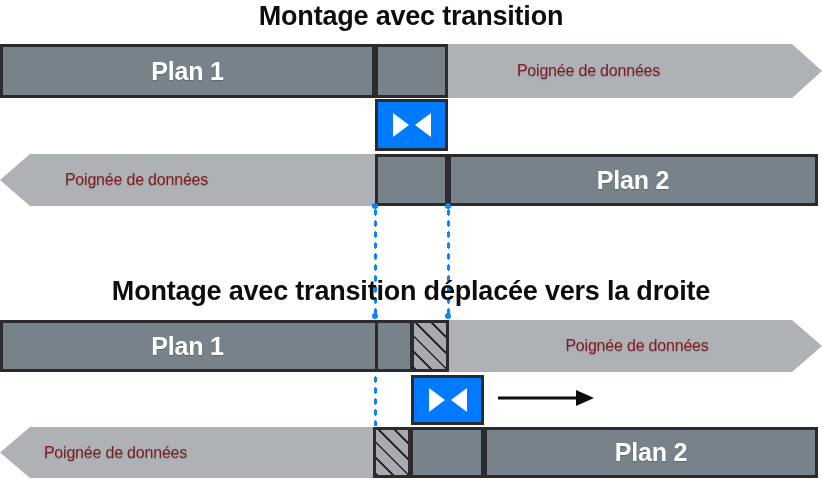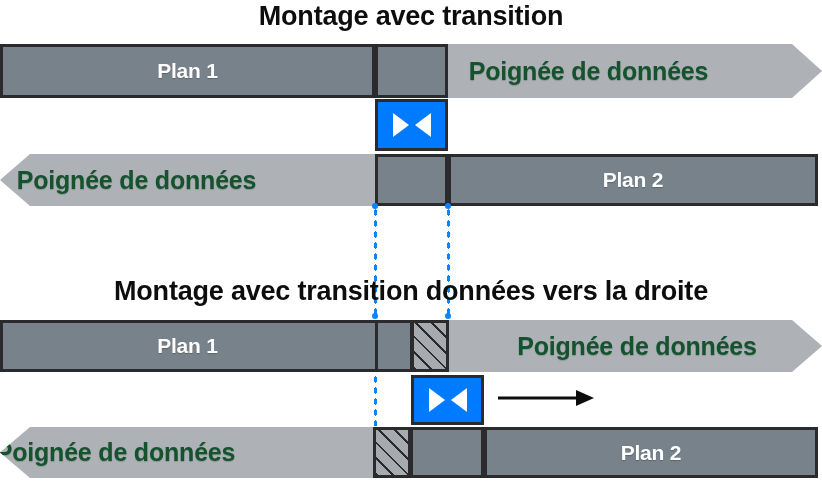--- a/index.html
+++ b/index.html
@@ -39,43 +39,43 @@
     border: 3px solid #2b2a2c;
     background: #78828a;
     display: flex;
     align-items: center;
     justify-content: center;
     overflow: hidden;
   }
   .clip-label {
     color: #ffffff;
     font-weight: bold;
-    font-size: 21px;
+    font-size: 25px;
     letter-spacing: -0.2px;
     white-space: nowrap;
     text-shadow: 0 1px 1px rgba(0,0,0,0.22);
   }
   .handle-band {
     position: absolute;
     background: #aeb1b6;
     display: flex;
     align-items: center;
     justify-content: center;
     overflow: hidden;
   }
   .handle-band.right-notch {
     clip-path: polygon(0 0, calc(100% - 30px) 0, 100% 50%, calc(100% - 30px) 100%, 0 100%, 0 100%);
   }
   .handle-band.left-notch {
     clip-path: polygon(30px 0, 100% 0, 100% 100%, 30px 100%, 0 50%);
   }
   .handle-label {
-    color: #14532d;
-    font-weight: bold;
-    font-size: 25px;
+    color: #7f1d1d;
+    font-weight: normal;
+    font-size: 16px;
     letter-spacing: -0.2px;
     white-space: nowrap;
     text-shadow: 0 1px 1px rgba(0,0,0,0.18);
   }
 
   .transition-block {
     position: absolute;
     box-sizing: border-box;
     border: 3px solid #2b2a2c;
     background: #007aff;
@@ -159,21 +159,21 @@
   <div class="dotted-guide" style="left:446px; top:207px; height:108px;"></div>
   <div class="dot-cap" style="left:372px; top:203px;"></div>
   <div class="dot-cap" style="left:445px; top:203px;"></div>
   <div class="dot-cap" style="left:372px; top:313px;"></div>
   <div class="dot-cap" style="left:445px; top:313px;"></div>
 
   <div class="dotted-guide" style="left:373px; top:374px; height:52px;"></div>
 
   <div>
 
-    <div class="diagram-title" id="title-2">Montage avec transition données vers la droite</div>
+    <div class="diagram-title" id="title-2">Montage avec transition déplacée vers la droite</div>
 
     <div class="handle-band right-notch" style="left:412px; top:320px; width:410px; height:52px;">
       <span class="handle-label" style="margin-left:40px;">Poignée de données</span>
     </div>
 
     <div class="clip-block" style="left:0px; top:320px; width:410px; height:52px;">
       <span class="clip-label" style="margin-left:-35px;">Plan 1</span>
     </div>
 
     <div class="clip-block" style="left:375px; top:320px; width:38px; height:52px;"></div>

